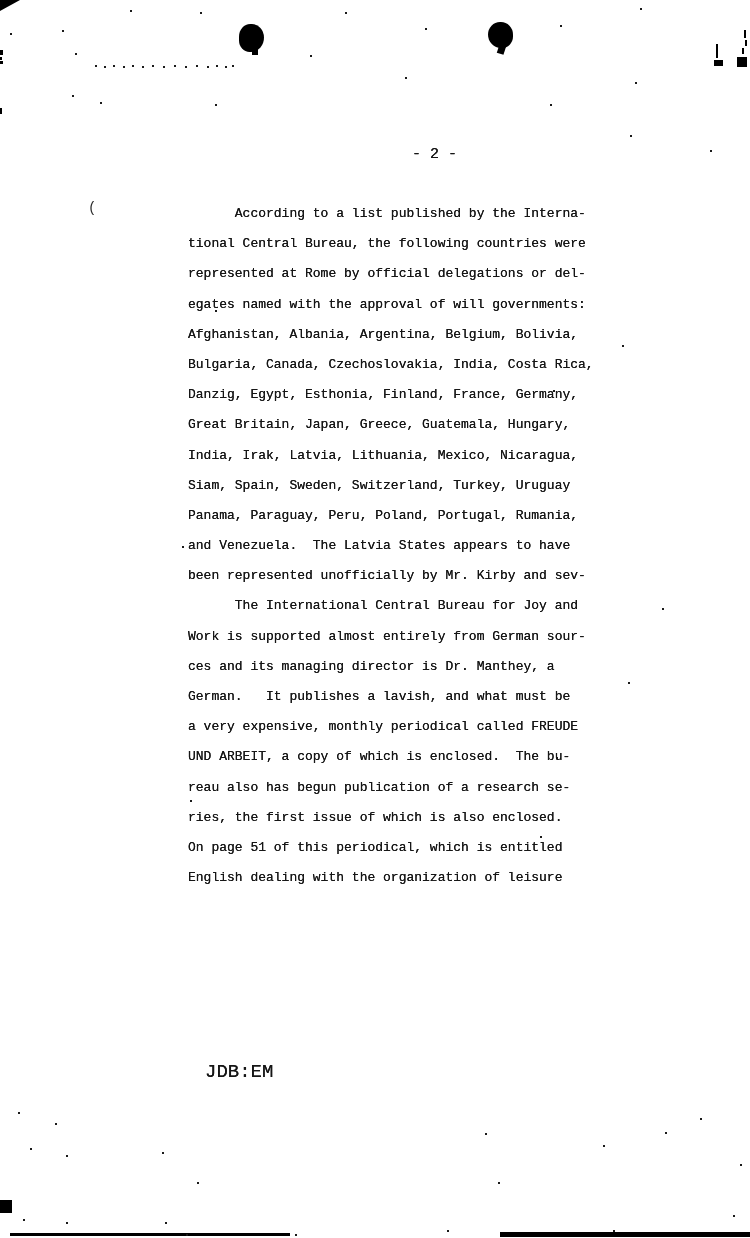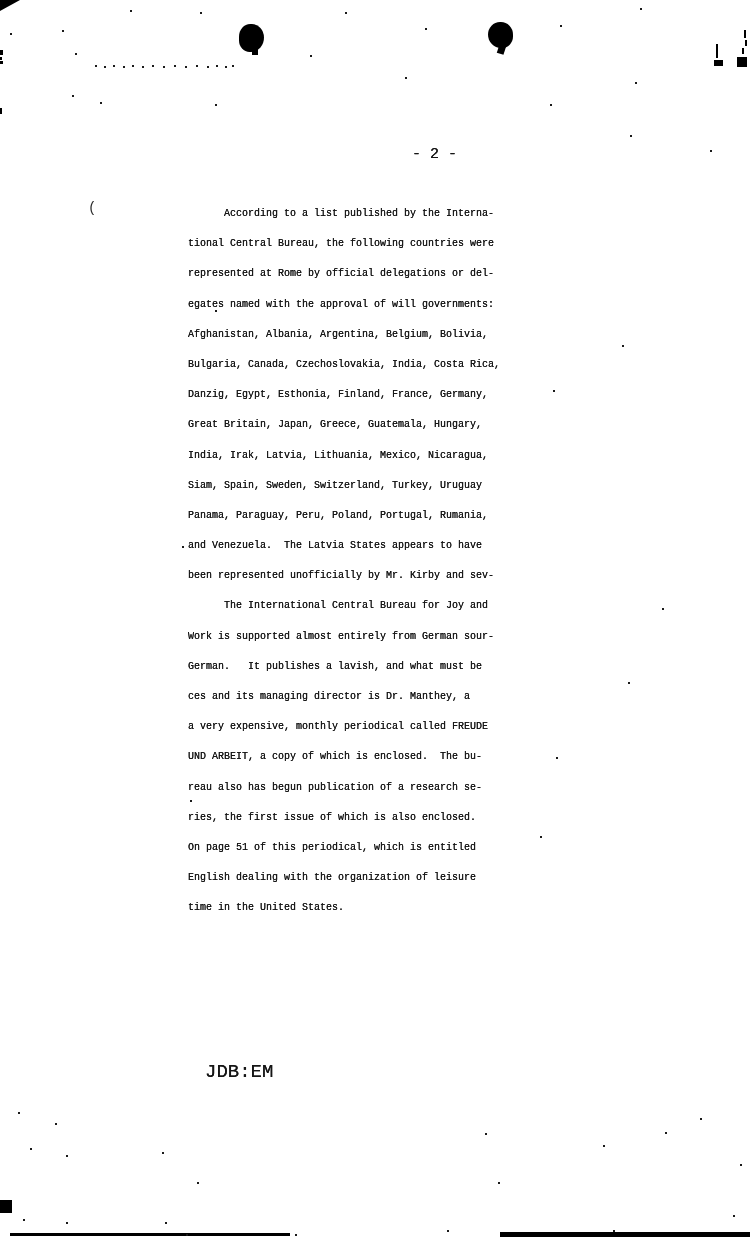--- a/index.html
+++ b/index.html
@@ -7,21 +7,21 @@
     position:relative;
     width:750px;height:1238px;
     background:#ffffff;
     overflow:hidden;
     font-family:"Liberation Mono","DejaVu Sans Mono",monospace;
     color:#161616;
   }
   
   .text-block{
     position:absolute;left:188px;top:199px;
-    font-size:10px;line-height:30.2px;
+    font-size:13px;line-height:30.2px;
     letter-spacing:0px;
     text-shadow:0 0 0.5px #1a1a1a;
   }
   .typed-line{white-space:pre;height:30.2px;}
   .page-number{
     position:absolute;left:412px;top:146px;
     font-size:15px;white-space:pre;
     text-shadow:0 0 0.5px #1a1a1a;
   }
   .initials{
@@ -119,26 +119,25 @@
     <div class="typed-line">Bulgaria, Canada, Czechoslovakia, India, Costa Rica,</div>
     <div class="typed-line">Danzig, Egypt, Esthonia, Finland, France, Germany,</div>
     <div class="typed-line">Great Britain, Japan, Greece, Guatemala, Hungary,</div>
     <div class="typed-line">India, Irak, Latvia, Lithuania, Mexico, Nicaragua,</div>
     <div class="typed-line">Siam, Spain, Sweden, Switzerland, Turkey, Uruguay</div>
     <div class="typed-line">Panama, Paraguay, Peru, Poland, Portugal, Rumania,</div>
     <div class="typed-line">and Venezuela.  The Latvia States appears to have</div>
     <div class="typed-line">been represented unofficially by Mr. Kirby and sev-</div>
     <div class="typed-line">      The International Central Bureau for Joy and</div>
     <div class="typed-line">Work is supported almost entirely from German sour-</div>
+    <div class="typed-line">ces and its managing director is Dr. Manthey, a</div>
     <div class="typed-line">German.   It publishes a lavish, and what must be</div>
-    <div class="typed-line">ces and its managing director is Dr. Manthey, a</div>
     <div class="typed-line">a very expensive, monthly periodical called FREUDE</div>
     <div class="typed-line">UND ARBEIT, a copy of which is enclosed.  The bu-</div>
     <div class="typed-line">reau also has begun publication of a research se-</div>
     <div class="typed-line">ries, the first issue of which is also enclosed.</div>
     <div class="typed-line">On page 51 of this periodical, which is entitled</div>
     <div class="typed-line">English dealing with the organization of leisure</div>
-    <div class="typed-line">time in the United States.</div>
   </div>
 
   <div class="initials">JDB:EM</div>
 
 </div>
 
 </body></html>

